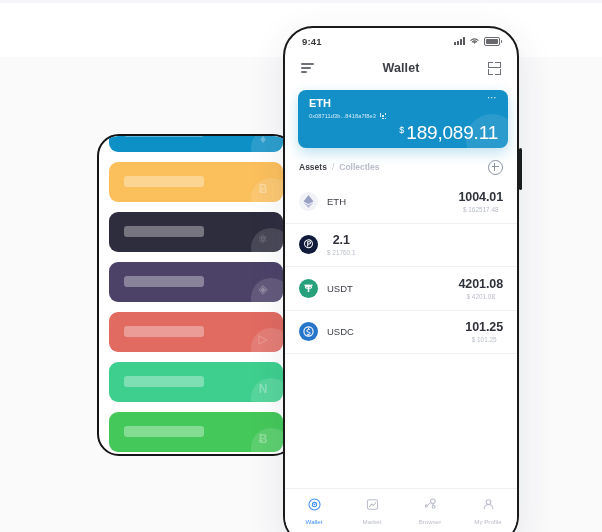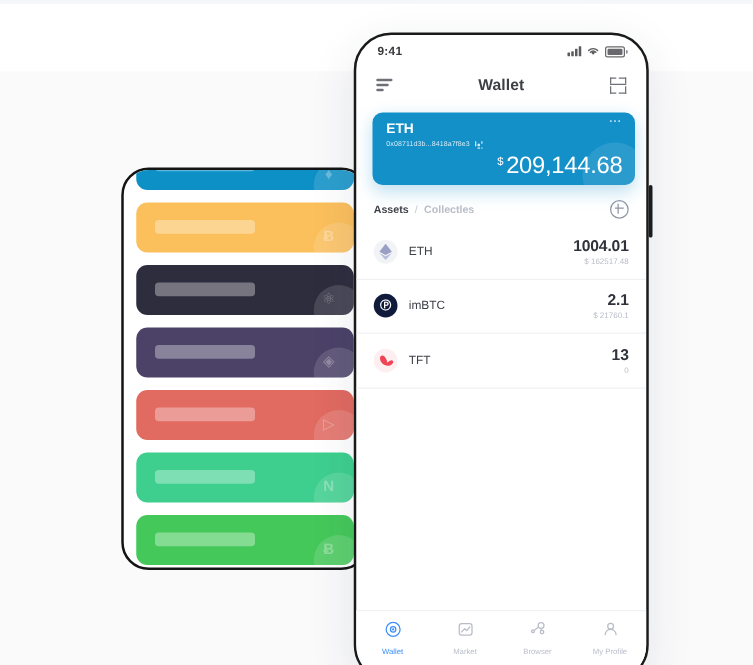--- a/index.html
+++ b/index.html
@@ -141,21 +141,21 @@
     font-size:9px;font-weight:bold;color:#fff;margin-right:9px;
   }
   .coin.eth{background:#f2f3f7;color:#8a8fb0;}
   .coin.imbtc{background:#101a3b;color:#ffffff;}
   .coin.usdt{background:#26a17b;}
   .coin.dai{background:#f5ac37;}
   .coin.usdc{background:#2775ca;}
   .coin.tft{background:#fdeef0;color:#ef4356;}
   .coin svg{display:block;}
   .asset-name{font-size:9.5px;color:#3c3f46;font-weight:500;flex:1;}
-  .asset-vals{text-align:right;}
+  .asset-vals{text-align:center;}
   .asset-amt{font-size:12.5px;color:#2f323a;font-weight:600;line-height:1.15;letter-spacing:-.1px;}
   .asset-fiat{font-size:6.4px;color:#b9bdc8;margin-top:2px;}
 
   
   .tabbar{
     position:absolute;left:0;right:0;bottom:0;height:56px;
     border-top:1px solid #f0f1f4;background:#fff;
     display:flex;align-items:flex-start;padding-top:8px;box-sizing:border-box;
   }
   .tabitem{flex:1;display:flex;flex-direction:column;align-items:center;gap:3px;cursor:pointer;}
@@ -270,21 +270,21 @@
           <b></b>
           <b class="off"></b>
           <b class="off"></b>
           <b></b>
           <b></b>
       </span>
     </div>
     <div style="position:absolute;right:10px;top:5px;color:rgba(255,255,255,.85);font-size:10px;letter-spacing:1px;line-height:.6">⋯</div>
     <div class="hero-amt">
       <span class="hero-cur">$</span>
-      <span class="hero-val">209,144.68</span>
+      <span class="hero-val">189,089.11</span>
     </div>
   </div>
 
   <div class="assets-head">
     <div class="tab-row">
       <span class="tab-on">Assets</span>
       <span class="tab-sep">/</span>
       <span class="tab-off">Collectles</span>
     </div>
     <div class="plus-btn"></div>
@@ -299,36 +299,52 @@
           </svg>
         </div>
         <div class="asset-name">ETH</div>
         <div class="asset-vals">
           <div class="asset-amt">1004.01</div>
           <div class="asset-fiat">$ 162517.48</div>
         </div>
       </div>
       <div class="asset-row">
         <div class="coin imbtc">Ⓟ</div>
-        <div class="asset-name">imBTC</div>
         <div class="asset-vals">
           <div class="asset-amt">2.1</div>
           <div class="asset-fiat">$ 21760.1</div>
         </div>
       </div>
       <div class="asset-row">
-        <div class="coin tft">
-          <svg width="12" height="10" viewBox="0 0 12 10">
-            <path d="M1 3.4C1 1.6 3.2.8 4.6 2.2 6 3.6 6.6 5.3 6.9 7.2 8.6 5.2 10.4 4.6 11.3 5.6c.9 1-.2 3.2-2.6 3.8C5.6 10.2 1 8 1 3.4Z" fill="#ef4356"></path>
+        <div class="coin usdt">
+          <svg width="13" height="13" viewBox="0 0 13 13">
+            <rect x="2.5" y="2.6" width="8" height="1.5" fill="#fff"></rect>
+            <rect x="5.7" y="3" width="1.6" height="7" fill="#fff"></rect>
+            <ellipse cx="6.5" cy="5.2" rx="3.1" ry="1.1" fill="none" stroke="#fff" stroke-width="1.1"></ellipse>
           </svg>
         </div>
-        <div class="asset-name">TFT</div>
+        <div class="asset-name">USDT</div>
         <div class="asset-vals">
-          <div class="asset-amt">13</div>
-          <div class="asset-fiat">0</div>
+          <div class="asset-amt">4201.08</div>
+          <div class="asset-fiat">$ 4201.08</div>
+        </div>
+      </div>
+      <div class="asset-row">
+        <div class="coin usdc">
+          <svg width="13" height="13" viewBox="0 0 13 13">
+            <circle cx="6.5" cy="6.5" r="4.6" fill="none" stroke="#fff" stroke-width="1.1"></circle>
+            <path d="M8.2 4.9a2 2 0 0 0-3.4 1.1c0 1.8 3.4.6 3.4 2.1a2 2 0 0 1-3.4.9" fill="none" stroke="#fff" stroke-width="1"></path>
+            <rect x="6.1" y="2.7" width=".8" height="1.6" fill="#fff"></rect>
+            <rect x="6.1" y="8.8" width=".8" height="1.6" fill="#fff"></rect>
+          </svg>
+        </div>
+        <div class="asset-name">USDC</div>
+        <div class="asset-vals">
+          <div class="asset-amt">101.25</div>
+          <div class="asset-fiat">$ 101.25</div>
         </div>
       </div>
     </div>
 
   <div class="tabbar" id="tabbar">
       <div class="tabitem active">
         <span><svg width="13" height="13" viewBox="0 0 14 14">
             <circle cx="7" cy="7" r="6" fill="none" stroke="#3d8ef7" stroke-width="1.1"></circle>
             <circle cx="7" cy="7" r="2.3" fill="none" stroke="#3d8ef7" stroke-width="1.1"></circle>
             <circle cx="7" cy="7" r=".9" fill="#3d8ef7"></circle>

